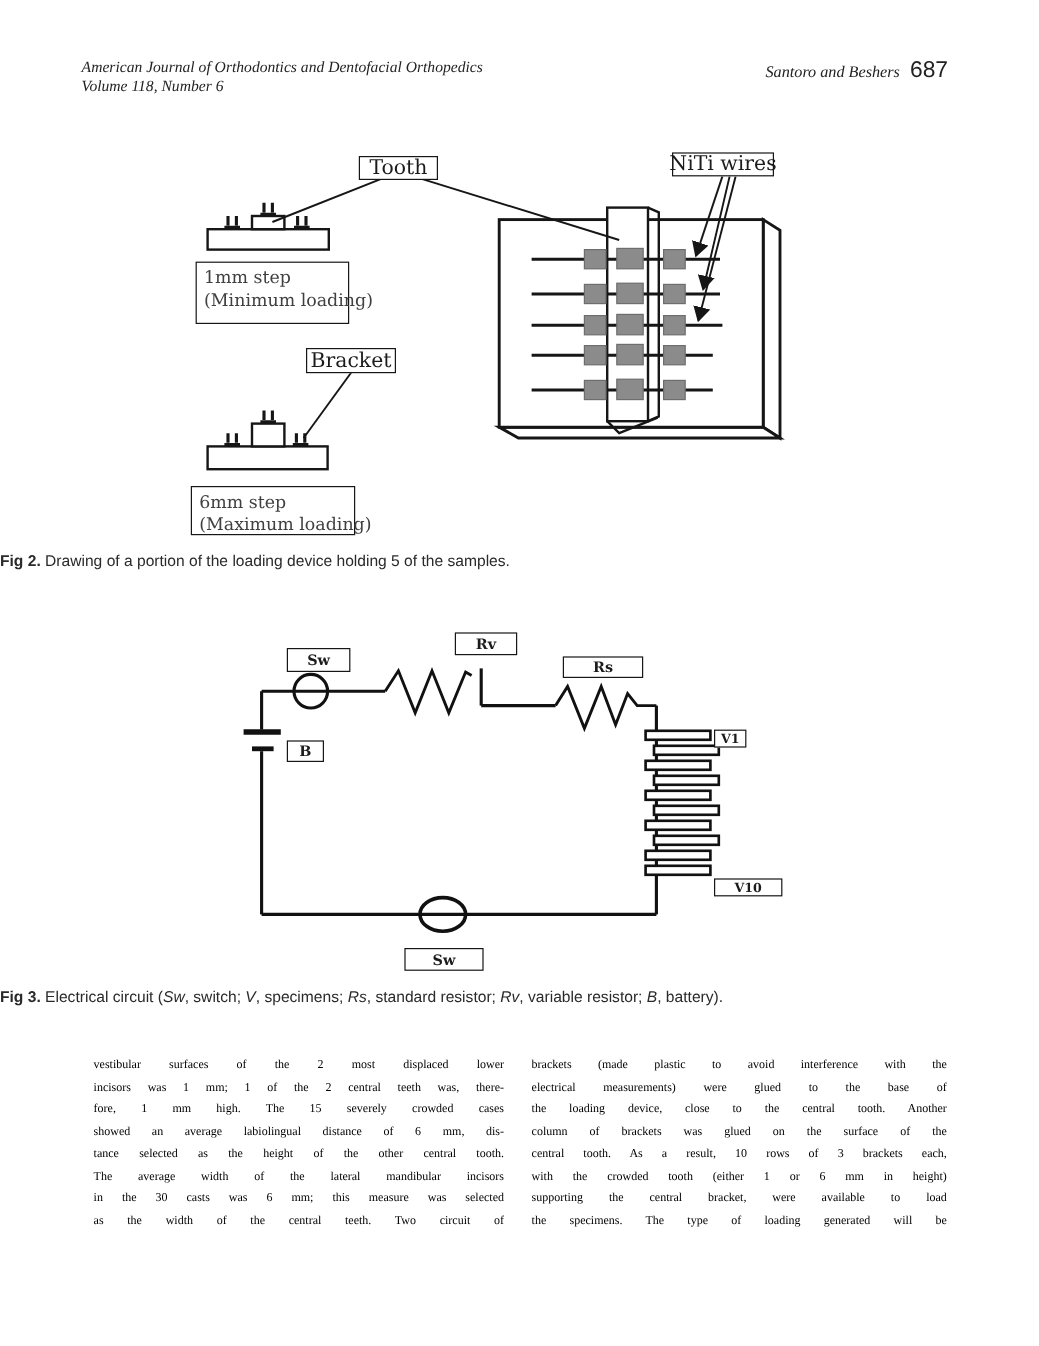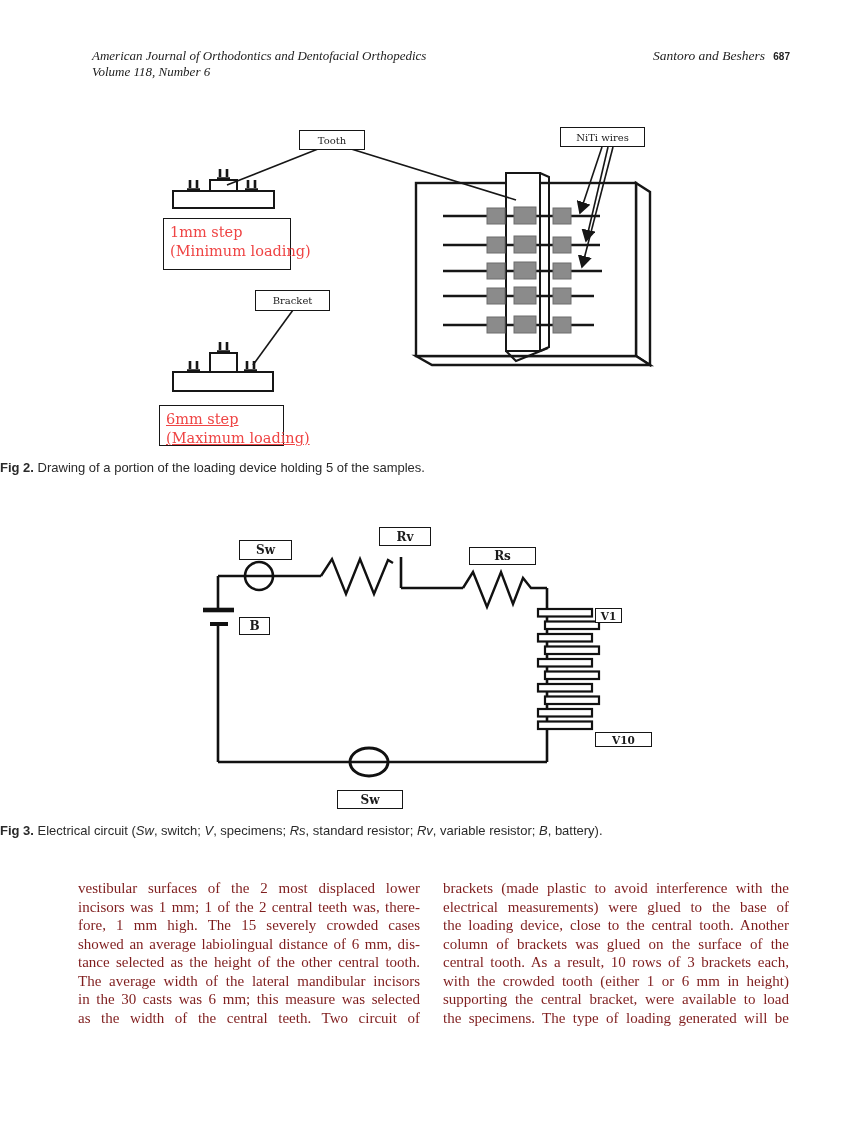--- a/index.html
+++ b/index.html
@@ -2,53 +2,53 @@
 <html><head>
 <meta charset="utf-8">
 <style>
   html,body{margin:0;padding:0;background:#e8e8e8;}
   .page{
     position:relative; width:866px; height:1122px; margin:0 auto;
     background:#ffffff; overflow:hidden;
     font-family:"Liberation Serif", serif; color:#1b1b1b;
   }
   
-  .hdr-left{position:absolute; left:92px; top:48px; font-size:13px; line-height:16px;
+  .hdr-left{position:absolute; left:68px; top:48px; font-size:13px; line-height:16px;
     font-style:italic; font-family:"Liberation Serif", serif; color:#222;}
   .hdr-right{position:absolute; right:76px; top:48px; font-size:13.5px; color:#222; white-space:nowrap;}
   .hdr-right .authors{font-style:italic; font-family:"Liberation Serif", serif;}
-  .hdr-right .pageno{font-weight:bold; font-family:"Liberation Sans", sans-serif; font-size:10px; margin-left:5px;}
+  .hdr-right .pageno{font-weight:normal; font-family:"Liberation Sans", sans-serif; font-size:19px; margin-left:5px;}
   
   .fig2{position:absolute; left:150px; top:118px; width:530px; height:340px;}
   .fig3{position:absolute; left:195px; top:520px; width:450px; height:295px;}
   .fig2 svg,.fig3 svg{position:absolute; left:0; top:0;}
   
   .lbox{
     position:absolute; border:1.6px solid #161616; background:#fff;
     font-family:"DejaVu Serif", serif; color:#1b1b1b;
     display:flex; align-items:center; justify-content:center;
     box-sizing:border-box; white-space:nowrap;
   }
-  .lbox.big{font-size:10px;}
+  .lbox.big{font-size:17px;}
   .stepbox{
     position:absolute; border:1.6px solid #161616; background:#fff;
     font-family:"DejaVu Serif", serif; font-size:14.5px; line-height:19px;
-    padding:4px 6px 2px 6px; box-sizing:border-box; color:#ef4444; white-space:nowrap;
+    padding:4px 6px 2px 6px; box-sizing:border-box; color:#404040; white-space:nowrap;
   }
   .cbox{font-weight:bold; font-size:12px; border-width:1.8px;}
   .vbox{font-weight:bold; font-size:10.5px; border-width:1.6px;}
   
   .caption{
     position:absolute; left:0; right:0; 
     font-family:"Liberation Sans", sans-serif; font-size:13px; color:#2a2a2a;
   }
   
   .col{
     position:absolute; font-family:"Liberation Serif", serif;
-    font-size:15px; line-height:18.5px; color:#7f1d1d;
+    font-size:10px; line-height:18.5px; color:#000000;
   }
   .col .tline{text-align:justify; text-align-last:justify;}
 </style>
 </head>
 <body>
 
 <div class="page">
 
   <div class="hdr-left">
     <div>American Journal of Orthodontics and Dentofacial Orthopedics</div>
@@ -135,21 +135,21 @@
       </g>
     </svg>
 
     <div class="lbox big" style="left:149px; top:12px; width:66px; height:20px;">Tooth</div>
     <div class="lbox big" style="left:410px; top:9px; width:85px; height:20px;">NiTi wires</div>
     <div class="lbox big" style="left:105px; top:172px; width:75px; height:21px;">Bracket</div>
     <div class="stepbox" style="left:13px; top:100px; width:128px; height:52px;">
       <div>1mm step</div>
       <div>(Minimum loading)</div>
     </div>
-    <div class="stepbox" style="left:9px; top:287px; width:125px; height:41px;text-decoration:underline;">
+    <div class="stepbox" style="left:9px; top:287px; width:137px; height:41px;">
       <div>6mm step</div>
       <div>(Maximum loading)</div>
     </div>
   </div>
 
   <div class="caption" style="top:460px;"><span style="font-weight: bold;">Fig 2.</span><span> Drawing of a portion of the loading device holding 5 of the samples.</span></div>
 
   <div class="fig3">
     <svg width="450" height="295" viewBox="0 0 450 295">
       <g stroke="#111" fill="none" stroke-width="2.6">

